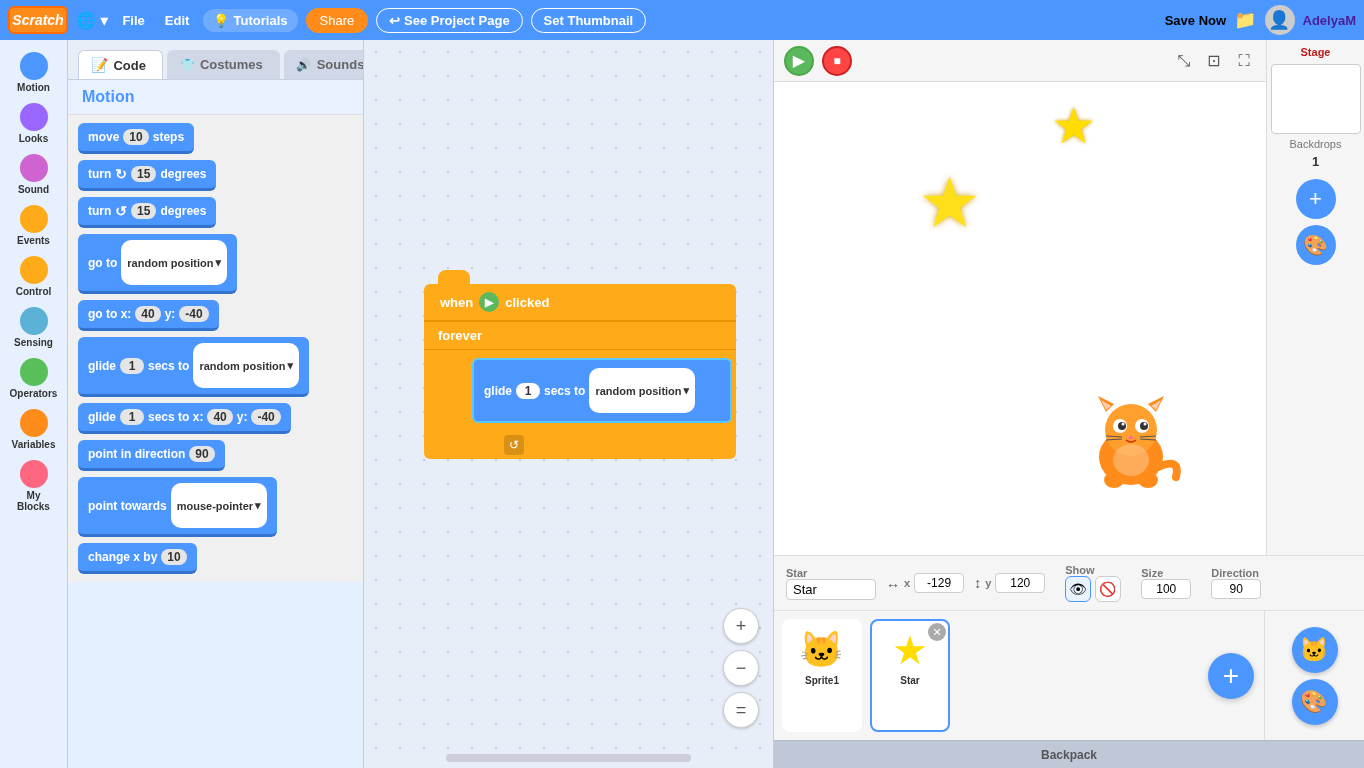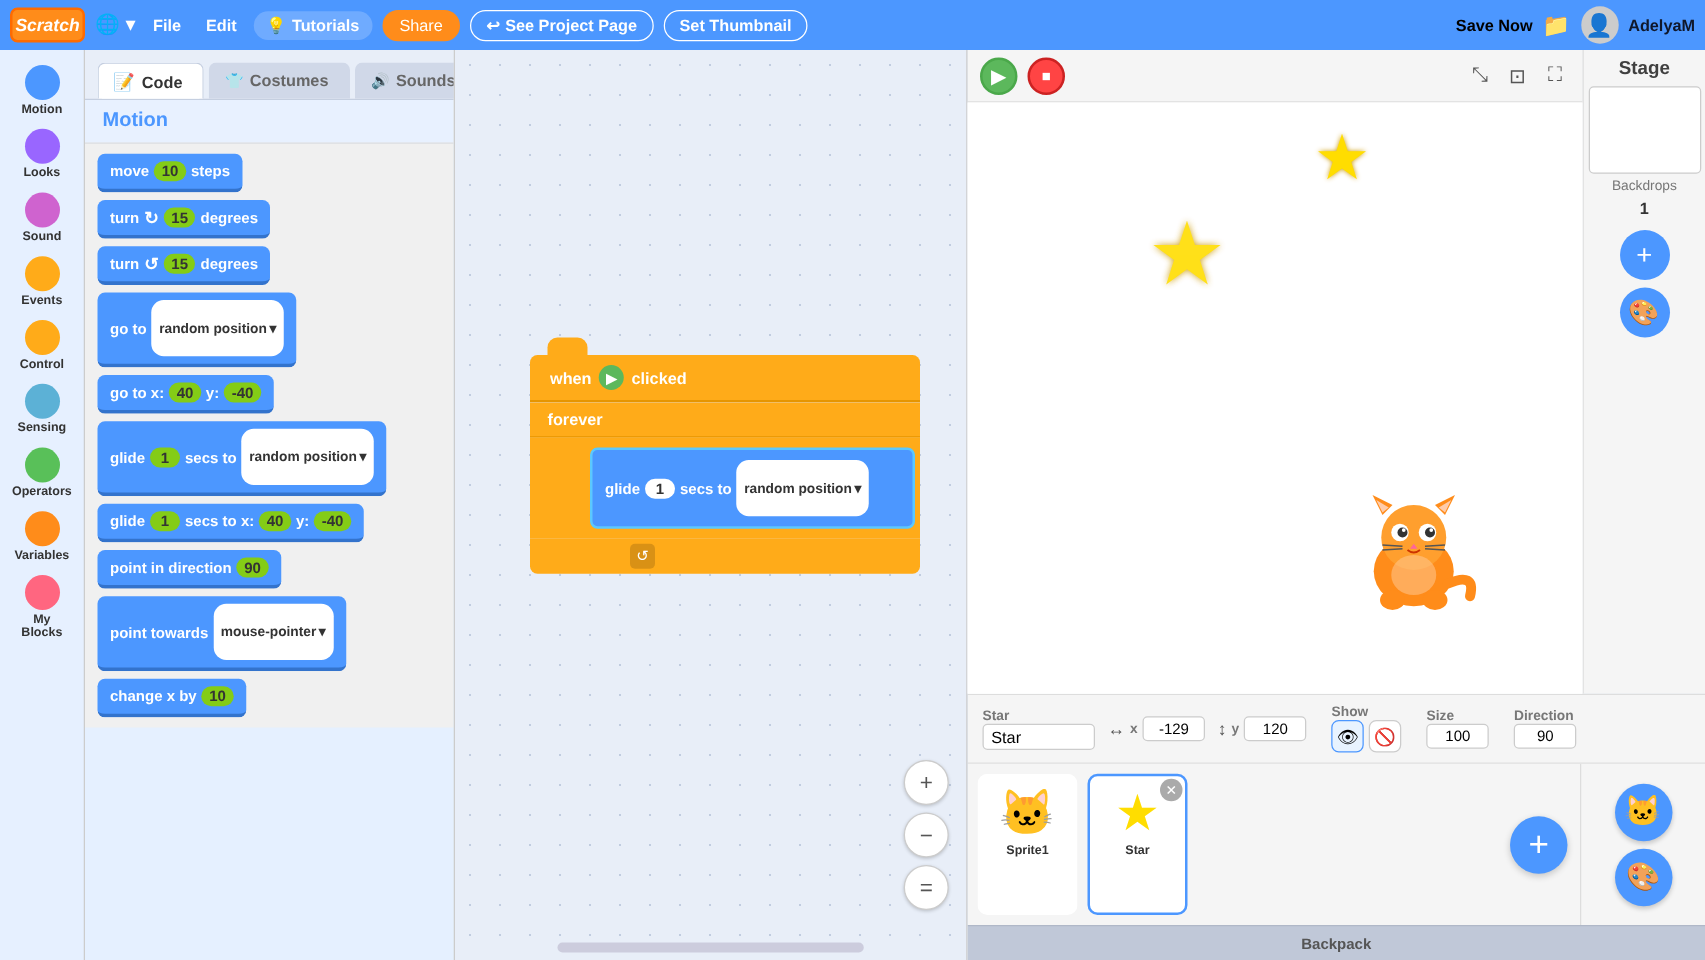--- a/index.html
+++ b/index.html
@@ -32,21 +32,21 @@
     .project-title-input {
       background: white; border: none; border-radius: 4px; padding: 4px 8px; font-size: 14px; color: #333; outline: none; flex: 0 0 180px; text-align: center;
     }
     .btn-share { background: #ff8c1a; color: white; border: none; border-radius: 14px; padding: 5px 14px; font-weight: 400; font-size: 13px; cursor: pointer; }
     .btn-see-project { background: transparent; border: 1.5px solid white; color: white; border-radius: 14px; padding: 4px 12px; font-size: 13px; cursor: pointer; display: flex; align-items: center; gap: 4px; font-weight: 600; }
     .btn-set-thumb { background: transparent; border: 1.5px solid white; color: white; border-radius: 14px; padding: 4px 12px; font-size: 13px; cursor: pointer; font-weight: 600; }
     .nav-spacer { flex: 1; }
     .btn-save-now { background: transparent; border: none; color: #000000; font-size: 13px; font-weight: 600; cursor: pointer; }
     .nav-folder-icon { color: white; font-size: 18px; cursor: pointer; }
     .nav-avatar { width: 30px; height: 30px; border-radius: 50%; background: #ccc; overflow: hidden; display: flex; align-items: center; justify-content: center; font-size: 10px; }
-    .nav-username { color: #0f172a; font-size: 13px; font-weight: 600; cursor: pointer; }
+    .nav-username { color: #4c1d95; font-size: 13px; font-weight: 600; cursor: pointer; }
 
     
     .main-layout { display: flex; height: calc(768px - 40px); }
 
     
     .category-sidebar {
       width: 68px;
       background: #e6f0ff;
       display: flex;
       flex-direction: column;
@@ -102,21 +102,21 @@
       padding: 6px 10px;
       font-size: 12px;
       font-weight: 600;
       cursor: grab;
       white-space: nowrap;
       border-bottom: 3px solid #3373cc;
       width: fit-content;
     }
     .block.motion { background: #4c97ff; border-bottom-color: #3373cc; }
     .block-input {
-      background: #84cc16;
+      background: #e5e5e5;
       color: #333;
       border-radius: 10px;
       padding: 1px 6px;
       font-weight: 700;
       font-size: 12px;
       min-width: 24px;
       text-align: center;
     }
     .block-dropdown {
       background: white;
@@ -344,21 +344,21 @@
     }
 
     
     .right-panel {
       width: 100px;
       background: #f5f5f5;
       border-left: 1px solid #ddd;
       display: flex;
       flex-direction: column;
     }
-    .stage-label { font-size: 15px; font-weight: 700; color: #404040; text-align: center; padding: 6px; }
+    .stage-label { font-size: 11px; font-weight: 700; color: #b91c1c; text-align: center; padding: 6px; }
     .stage-thumb { width: 90px; height: 70px; background: white; margin: 0 auto; border: 1px solid #ccc; border-radius: 4px; }
     .backdrop-label { font-size: 11px; color: #777; text-align: center; padding: 4px; }
     .backdrop-count { font-size: 13px; font-weight: 700; text-align: center; color: #333; }
 
     
     .tab-bar {
       height: 40px;
       background: #e8eef8;
       display: flex;
       align-items: flex-end;

